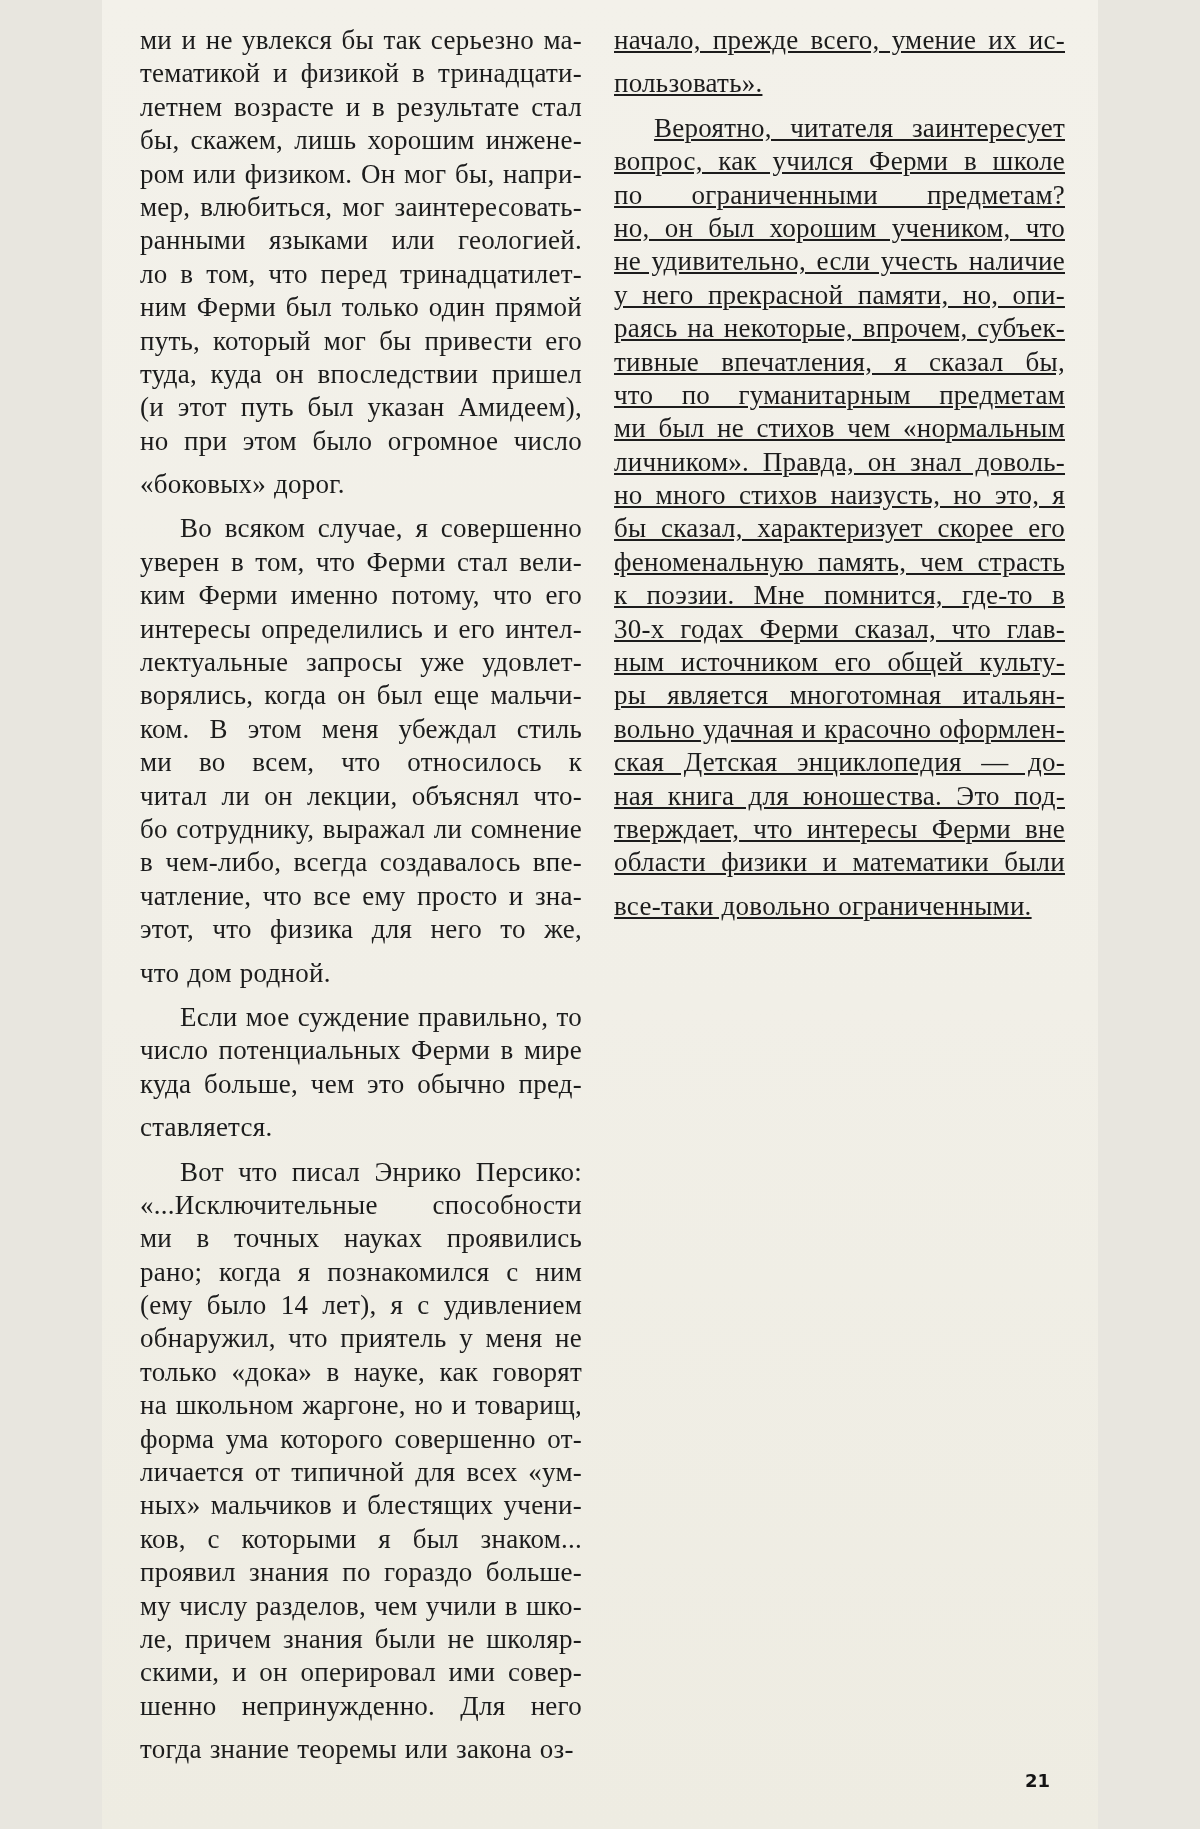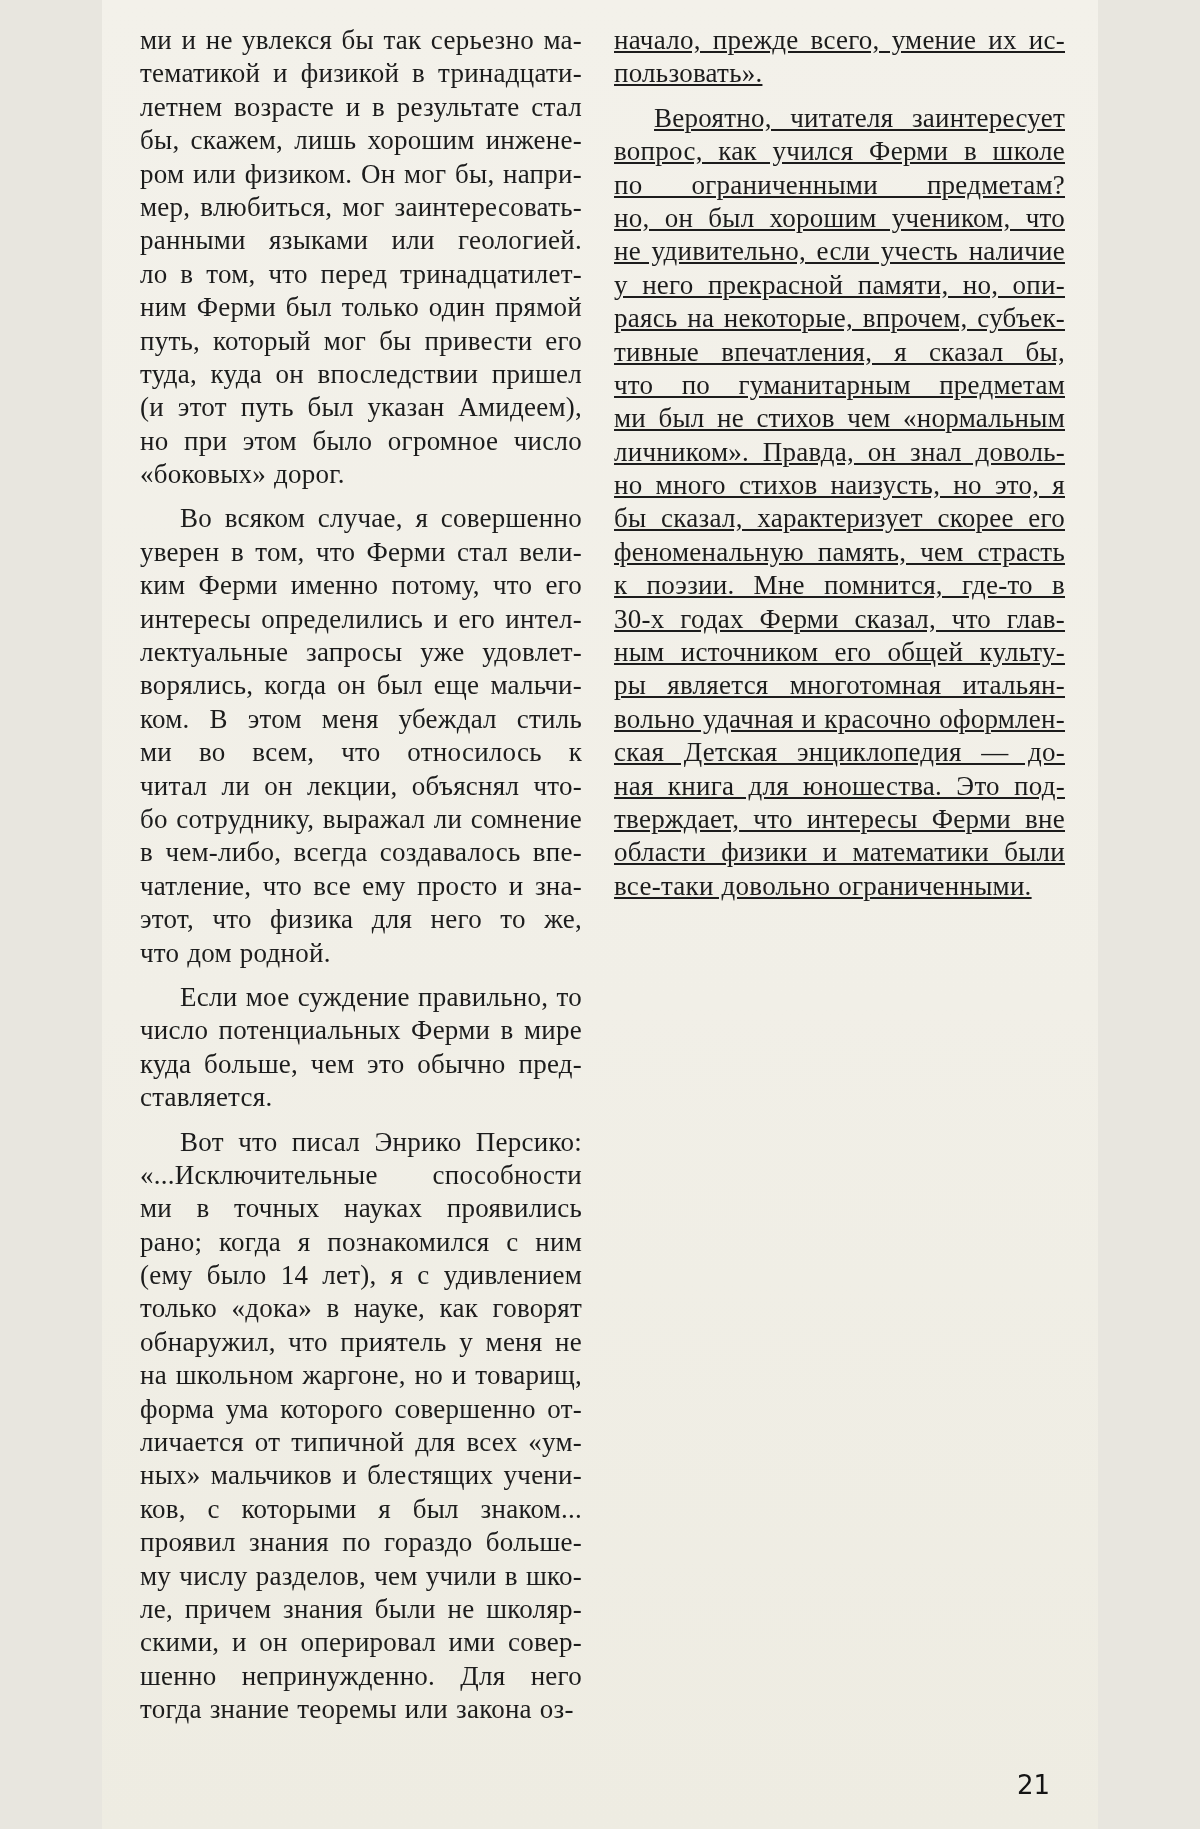--- a/index.html
+++ b/index.html
@@ -31,29 +31,29 @@
   .line {
     font-size: 27px;
     height: 33.4px;
     line-height: 33.4px;
     letter-spacing: 0.25px;
     word-spacing: 1px;
     text-align: justify;
     text-align-last: justify;
     overflow: hidden;
   }
-  .line.last { text-align-last: left; }
+  .line.last { text-align-last: left; margin-top: 10px; }
   .para.indent .line.first { text-indent: 40px; }
   .page-number {
     position: absolute;
     top: 1770px;
     right: 48px;
     font-family: "DejaVu Sans", "Liberation Sans", sans-serif;
-    font-weight: 400;
-    font-size: 26px;
+    font-weight: 700;
+    font-size: 18px;
     color: #141414;
   }
 </style>
 </head>
 <body>
 
 <div class="page" style="color: rgb(28, 28, 28);">
   <div class="columns">
     <div class="column left">
         <div class="para">
@@ -93,22 +93,22 @@
           <div class="line">число потенциальных Ферми в мире</div>
           <div class="line">куда больше, чем это обычно пред-</div>
           <div class="line last">ставляется.</div>
         </div>
         <div class="para indent">
           <div class="line first">Вот что писал Энрико Персико:</div>
           <div class="line">«...Исключительные способности Фер-</div>
           <div class="line">ми в точных науках проявились очень</div>
           <div class="line">рано; когда я познакомился с ним</div>
           <div class="line">(ему было 14 лет), я с удивлением</div>
+          <div class="line">обнаружил, что приятель у меня не</div>
           <div class="line">только «дока» в науке, как говорят</div>
-          <div class="line">обнаружил, что приятель у меня не</div>
           <div class="line">на школьном жаргоне, но и товарищ,</div>
           <div class="line">форма ума которого совершенно от-</div>
           <div class="line">личается от типичной для всех «ум-</div>
           <div class="line">ных» мальчиков и блестящих учени-</div>
           <div class="line">ков, с которыми я был знаком...</div>
           <div class="line">проявил знания по гораздо больше-</div>
           <div class="line">му числу разделов, чем учили в шко-</div>
           <div class="line">ле, причем знания были не школяр-</div>
           <div class="line">скими, и он оперировал ими совер-</div>
           <div class="line">шенно непринужденно. Для него уже</div>

